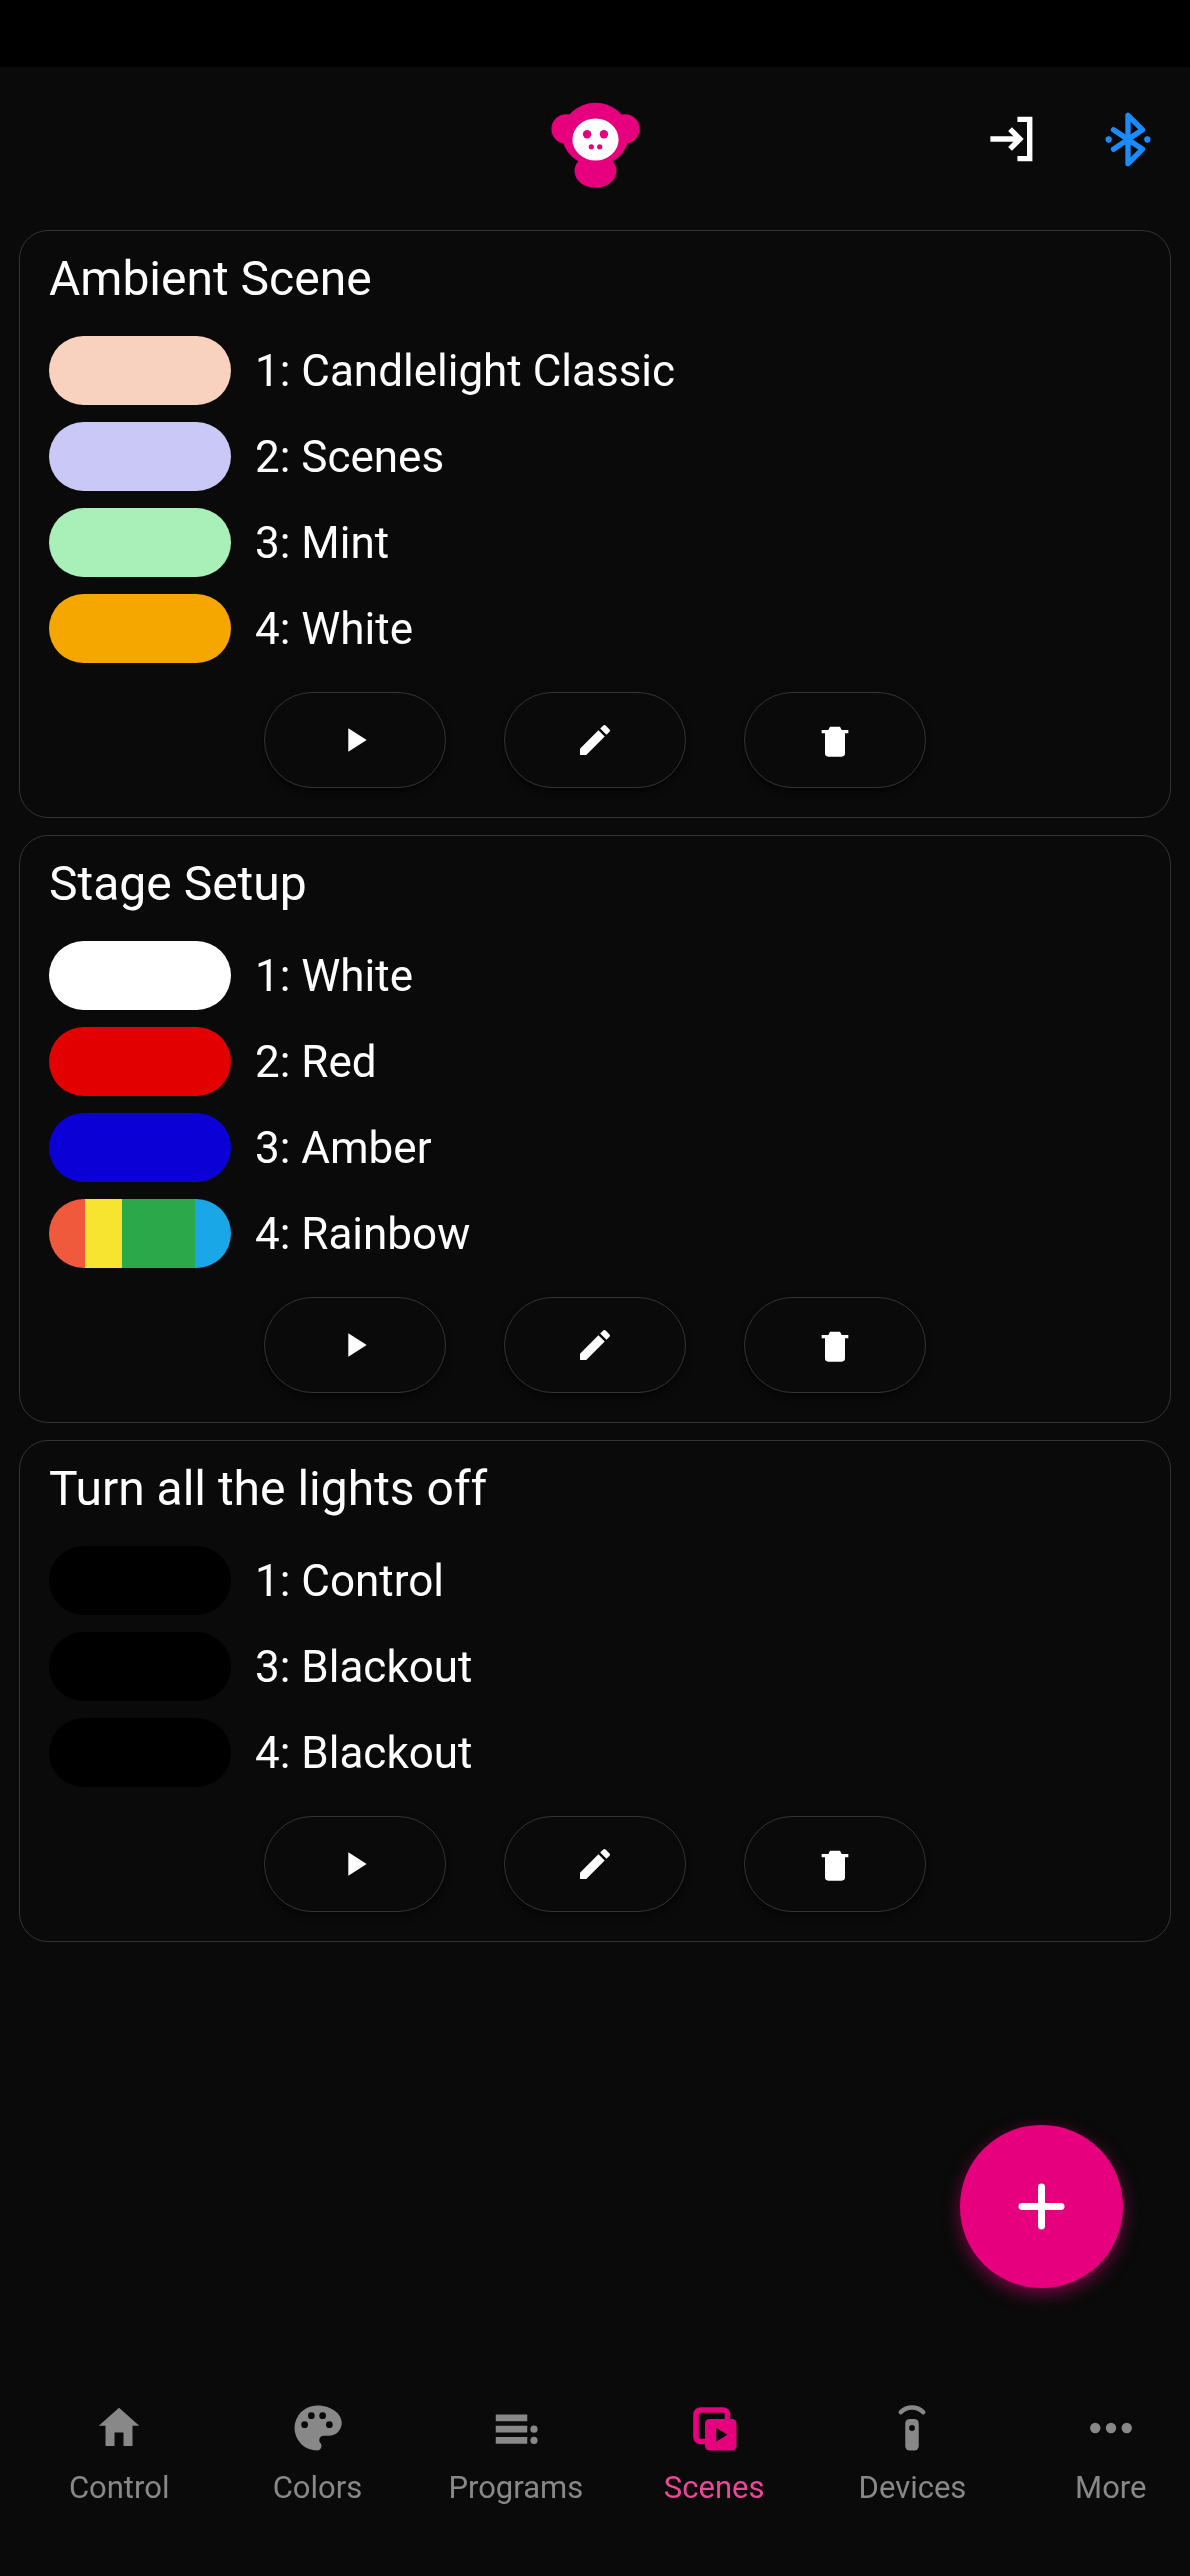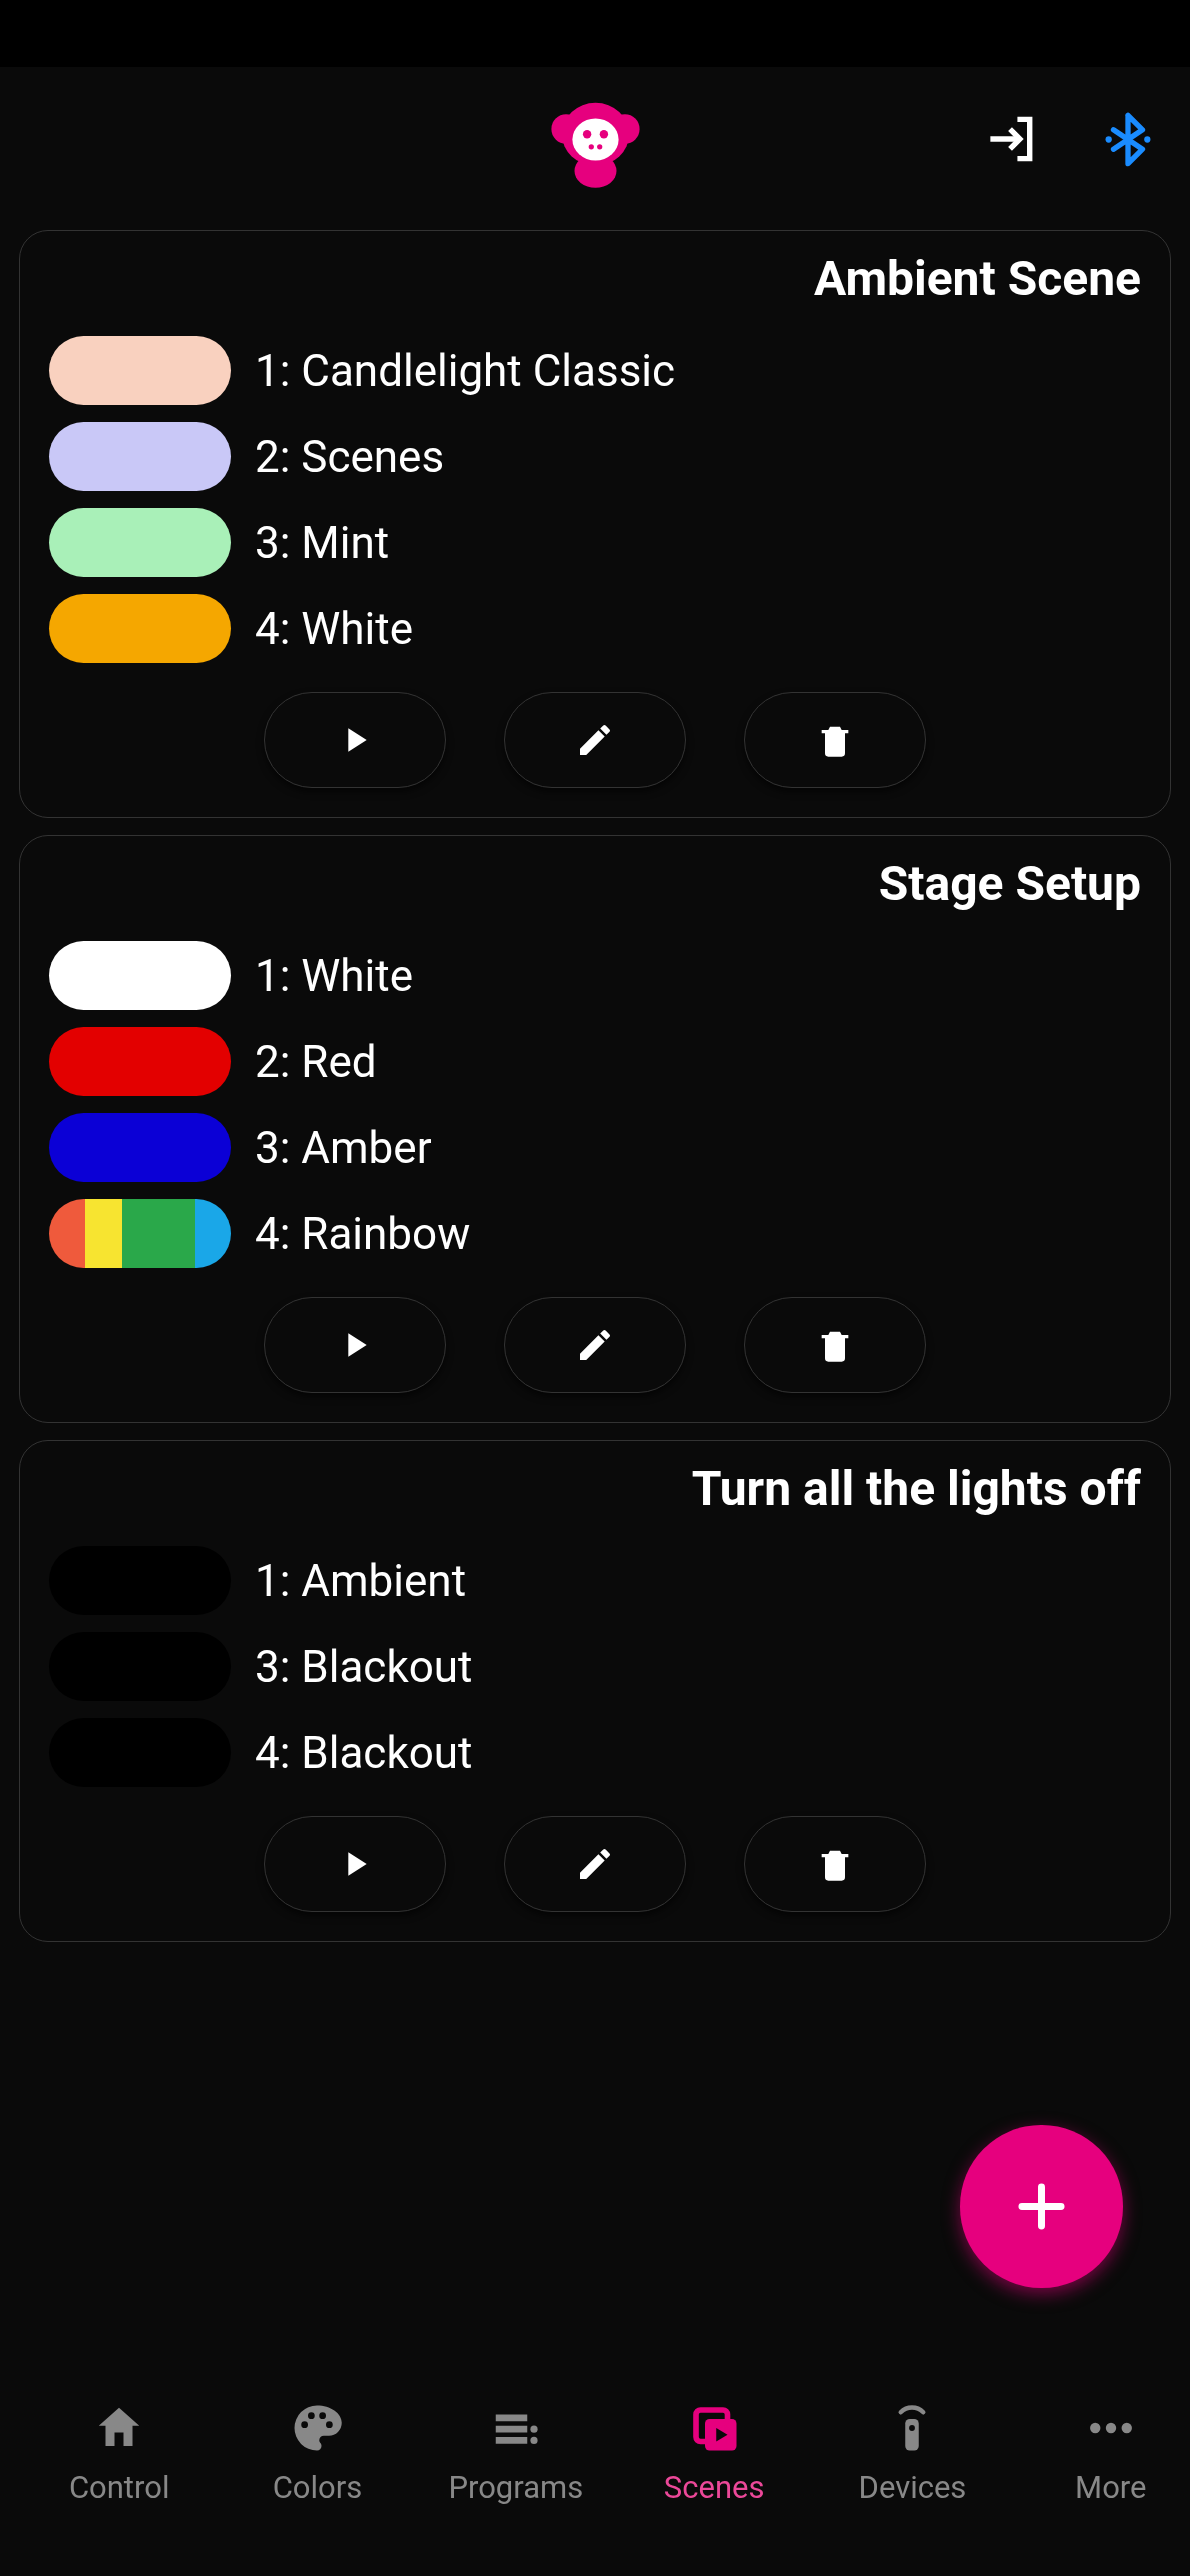--- a/index.html
+++ b/index.html
@@ -56,22 +56,22 @@
     background: #0a0a0a;
   }
   .card {
     border: 1.9px solid #333;
     border-radius: 29px;
     padding: 19px 29px 29px 29px;
     margin-bottom: 17px;
   }
   .card-title {
     font-size: 48px;
-    font-weight: 700;
-    text-align: right;
+    font-weight: 400;
+    text-align: left;
     margin-bottom: 29px;
   }
   .row {
     display: flex;
     align-items: center;
     gap: 24px;
     margin-bottom: 17px;
   }
   .swatch {
     width: 182px;
@@ -257,21 +257,21 @@
               <path d="M6 7h12v13a2 2 0 0 1-2 2H8a2 2 0 0 1-2-2V7zm3-3h6l1 2H8l1-2zM4 6h16v2H4z"></path>
             </svg>
         </div>
       </div>
     </div>
 
     <div class="card">
       <div class="card-title">Turn all the lights off</div>
       <div class="row">
         <div class="swatch" style="background:#000000;"></div>
-        <div class="row-label">1: Ambient</div>
+        <div class="row-label">1: Control</div>
       </div>
       <div class="row">
         <div class="swatch" style="background:#000000;"></div>
         <div class="row-label">3: Blackout</div>
       </div>
       <div class="row">
         <div class="swatch" style="background:#000000;"></div>
         <div class="row-label">4: Blackout</div>
       </div>
       <div class="actions">

